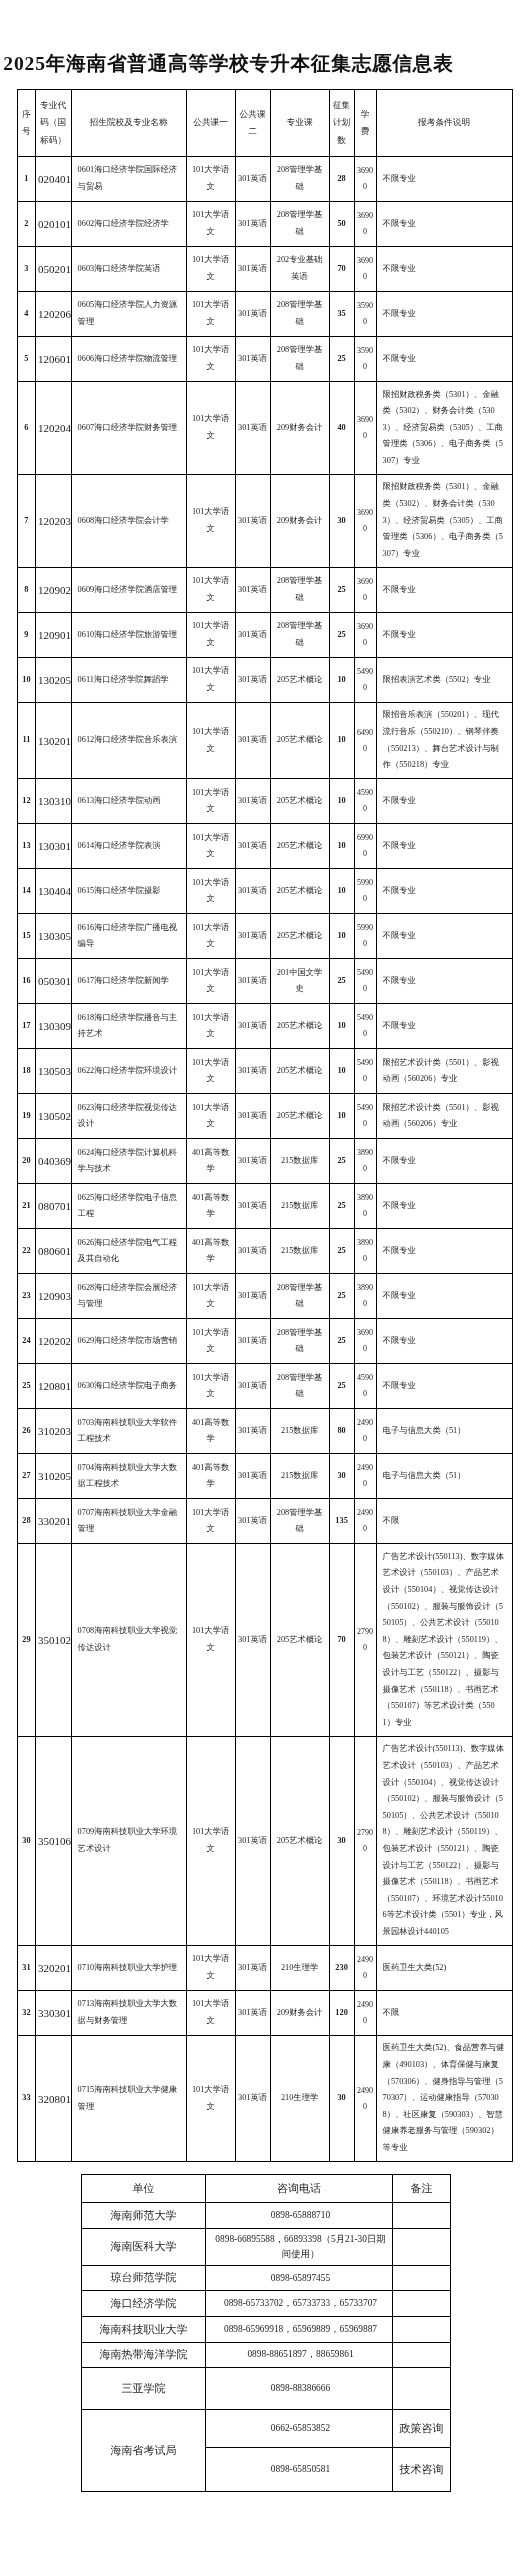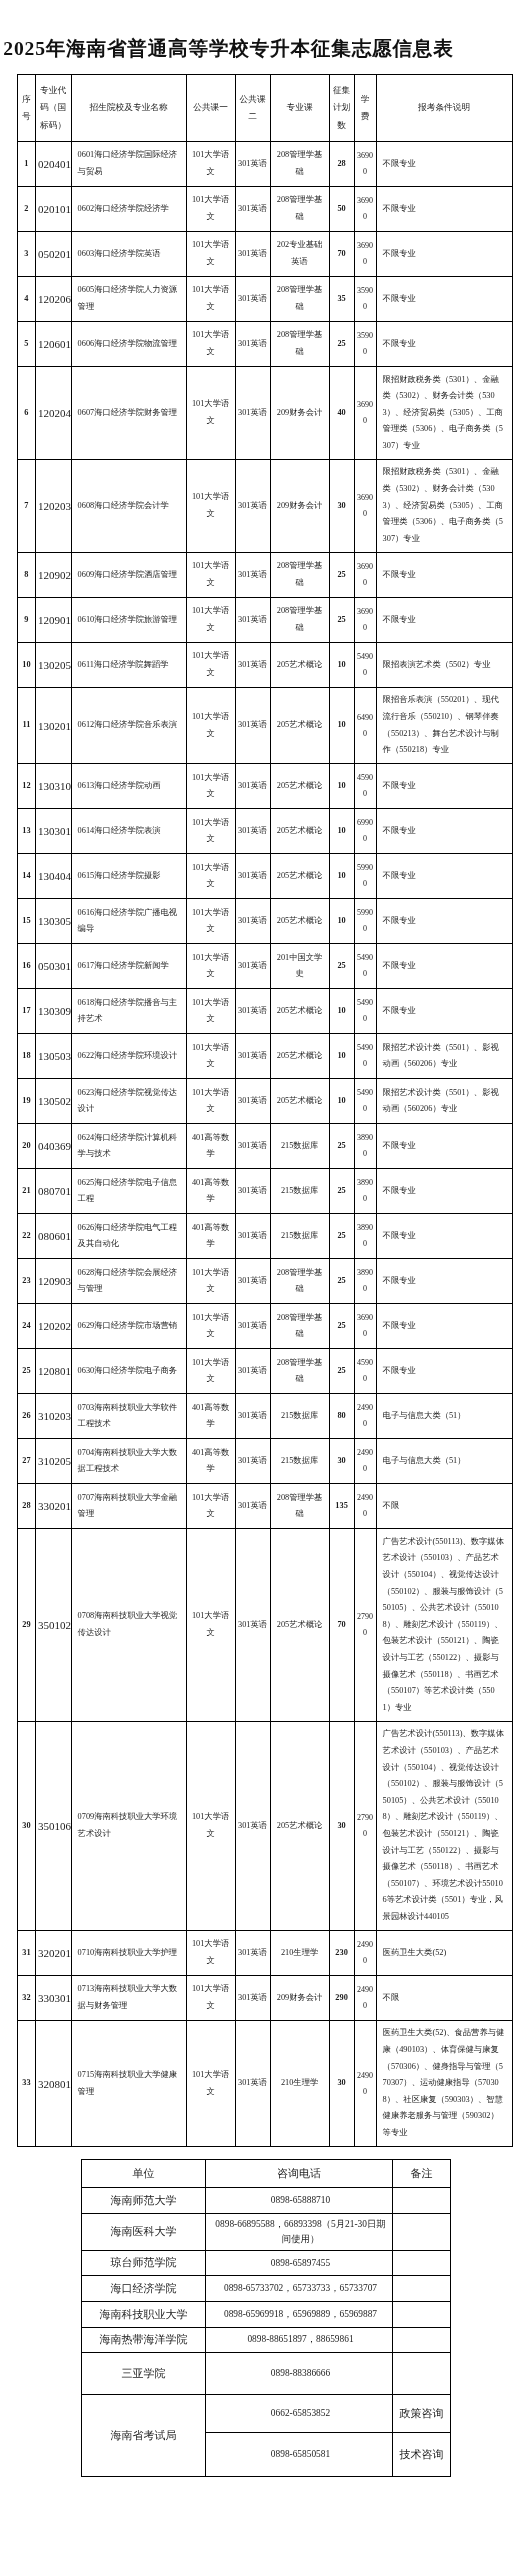--- a/index.html
+++ b/index.html
@@ -3,21 +3,21 @@
 <meta charset="utf-8">
 <style>
   html,body{margin:0;padding:0;background:#ffffff;}
   body{
     width:523px;
     min-height:2576px;
     font-family:"Liberation Serif","DejaVu Serif",serif;
     color:#1c1c1c;
     -webkit-font-smoothing:antialiased;
   }
-  .page{position:relative;width:457px;}
+  .page{position:relative;width:457px;margin-top:15px;}
   .main-title{
     margin:0;
     padding-top:35px;
     text-align:center;
     font-size:19.6px;
     font-weight:bold;
     letter-spacing:0.8px;
     color:#111;
   }
   table{border-collapse:collapse;table-layout:fixed;}
@@ -458,21 +458,21 @@
           <td class="c-fee">24900</td>
           <td class="c-cond">医药卫生大类(52)</td>
         </tr>
         <tr>
           <td class="c-no">32</td>
           <td class="c-code">330301</td>
           <td class="c-name">0713海南科技职业大学大数据与财务管理</td>
           <td class="c-course">101大学语文</td>
           <td class="c-course">301英语</td>
           <td class="c-major">209财务会计</td>
-          <td class="c-plan">290</td>
+          <td class="c-plan">120</td>
           <td class="c-fee">24900</td>
           <td class="c-cond">不限</td>
         </tr>
         <tr>
           <td class="c-no">33</td>
           <td class="c-code">320801</td>
           <td class="c-name">0715海南科技职业大学健康管理</td>
           <td class="c-course">101大学语文</td>
           <td class="c-course">301英语</td>
           <td class="c-major">210生理学</td>

